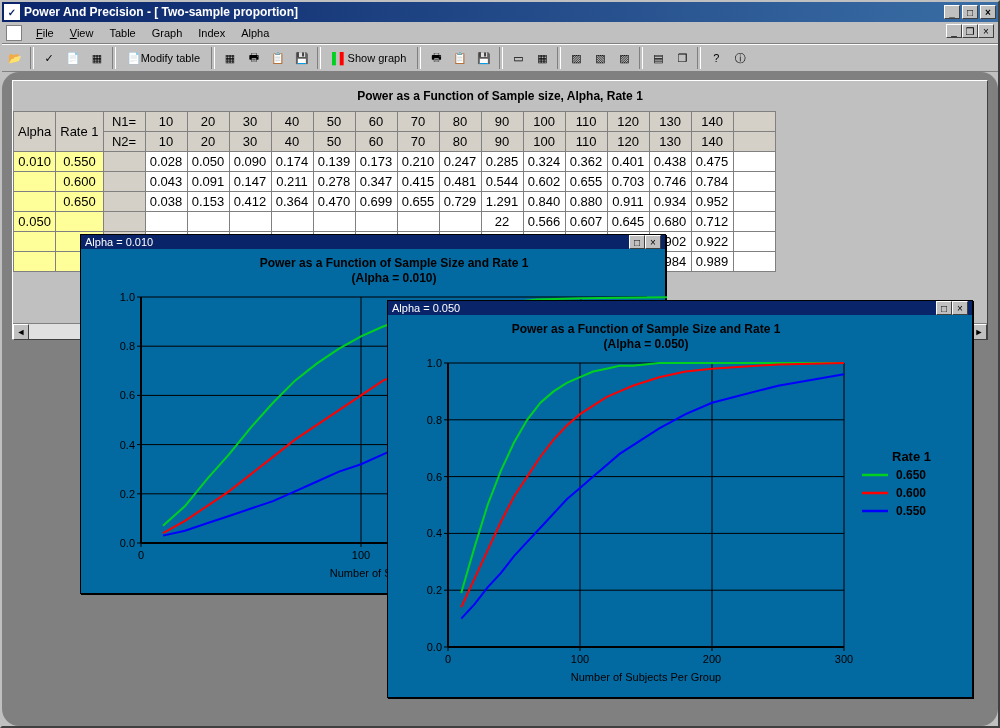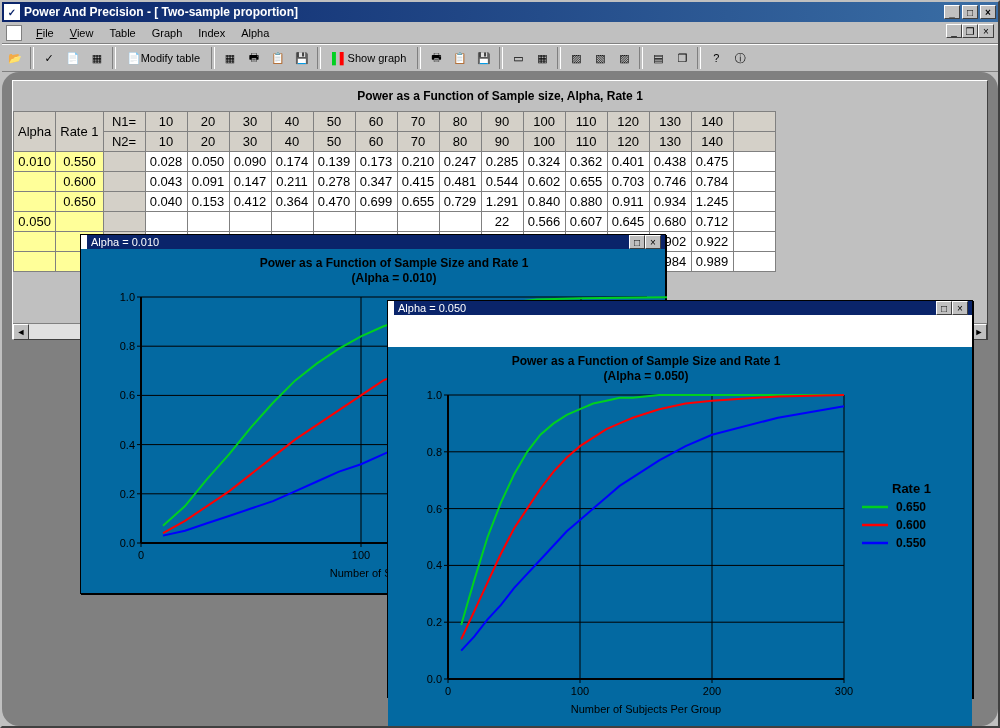--- a/index.html
+++ b/index.html
@@ -48,21 +48,21 @@
   table.data{border-collapse:collapse;font-size:13px;background:#ffffff;}
   table.data td,table.data th{border:1px solid #808080;padding:2px 4px;text-align:center;min-width:42px;height:18px;}
   table.data th{background:#d4d0c8;font-weight:normal;}
   table.data .hdr{background:#d4d0c8;}
   table.data .yel{background:#ffff99;}
   .scrollh{position:absolute;bottom:0;left:0;right:0;height:16px;background:#c0c0c0;border-top:1px solid #808080;display:flex;}
   .scrollbtn{width:16px;height:16px;background:#c0c0c0;border:1px solid #fff;border-right-color:#404040;border-bottom-color:#404040;display:flex;align-items:center;justify-content:center;font-size:9px;}
   .scrolltrack{flex:1;background:repeating-conic-gradient(#c0c0c0 0% 25%,#fff 0% 50%) 50%/2px 2px;}
 
   .chartwin{position:absolute;background:#fff;border:1px solid #000;display:flex;flex-direction:column;box-shadow:1px 1px 0 #000;}
-  .chartwin .ctitle{height:18px;background:linear-gradient(to right,#0a246a,#0a246a);color:#fff;display:flex;align-items:center;padding:0 4px;font-size:11px;margin-left:6px;}
+  .chartwin .ctitle{height:18px;background:linear-gradient(to right,#0a246a,#0a246a);color:#fff;display:flex;align-items:center;padding:0 4px;font-size:11px;}
   .chartwin .ctitle .sp{flex:1;}
   .chartwin .cbody{flex:1;background:#0369a1;position:relative;}
 
   svg text{font-family:"MS Sans Serif",Tahoma,Arial,sans-serif;}
 </style>
 </head>
 <body>
 
 <div class="outer-window">
   <div class="titlebar">
@@ -209,34 +209,34 @@
                 <td>0.655</td>
                 <td>0.703</td>
                 <td>0.746</td>
                 <td>0.784</td>
                 <td></td>
               </tr>
               <tr>
                 <td class="yel"></td>
                 <td class="yel">0.650</td>
                 <td class="hdr"></td>
-                <td>0.040</td>
+                <td>0.038</td>
                 <td>0.153</td>
                 <td>0.412</td>
                 <td>0.364</td>
                 <td>0.470</td>
                 <td>0.699</td>
                 <td>0.655</td>
                 <td>0.729</td>
                 <td>1.291</td>
                 <td>0.840</td>
                 <td>0.880</td>
                 <td>0.911</td>
                 <td>0.934</td>
-                <td>1.245</td>
+                <td>0.952</td>
                 <td></td>
               </tr>
               <tr>
                 <td class="yel">0.050</td>
                 <td class="yel"></td>
                 <td class="hdr"></td>
                 <td></td>
                 <td></td>
                 <td></td>
                 <td></td>
@@ -343,21 +343,21 @@
             <line x1="60" y1="48" x2="60" y2="294" stroke="#000" stroke-width="2"></line>
             <line x1="60" y1="294" x2="566" y2="294" stroke="#000" stroke-width="2"></line>
             <path d="M82 276.78 L104 257.1 L126 230.04 L148 205.44 L170 178.38 L192 153.78 L214 131.64 L236 114.42000000000002 L258 99.66 L280 87.36000000000001 L302 77.52000000000001 L324 70.13999999999999 L346 65.22 L368 60.30000000000001 L412 55.379999999999995 L456 50.46000000000001 L500 49.22999999999999 L610 48 L720 48 " fill="none" stroke="#00d020" stroke-width="2"></path>
             <path d="M82 284.16 L104 271.86 L126 257.1 L148 242.34 L170 225.12 L192 207.9 L214 190.68 L236 175.92000000000002 L258 161.16 L280 146.4 L302 131.64 L324 121.80000000000001 L346 109.5 L368 102.12 L412 87.36000000000001 L456 77.52000000000001 L500 67.67999999999998 L610 55.379999999999995 L720 50.46000000000001 " fill="none" stroke="#ff0000" stroke-width="2"></path>
             <path d="M82 286.62 L104 281.7 L126 274.32 L148 266.94 L170 259.56 L192 252.18 L214 242.34 L236 232.5 L258 222.66000000000003 L280 215.28 L302 205.44 L324 195.6 L346 185.76 L368 175.92000000000002 L412 161.16 L456 146.4 L500 134.1 L610 107.03999999999999 L720 87.36000000000001 " fill="none" stroke="#0000ff" stroke-width="2"></path>
             <text x="313" y="328" text-anchor="middle" font-size="11">Number of Subjects Per G</text>
           </svg>
       </div>
     </div>
 
-    <div class="chartwin" style="left:385px;top:228px;width:586px;height:398px;gap:32px;">
+    <div class="chartwin" style="left:385px;top:228px;width:586px;height:398px;">
       <div class="ctitle">
         <span>Alpha = 0.050</span>
         <span class="sp"></span>
         <div class="winbtn">□</div>
         <div class="winbtn">×</div>
       </div>
       <div class="cbody">
         <svg id="svg2" width="586" height="380">
             <text x="258" y="18" text-anchor="middle" font-weight="bold" font-size="12">Power as a Function of Sample Size and Rate 1</text>
             <text x="258" y="33" text-anchor="middle" font-weight="bold" font-size="12">(Alpha = 0.050)</text>

